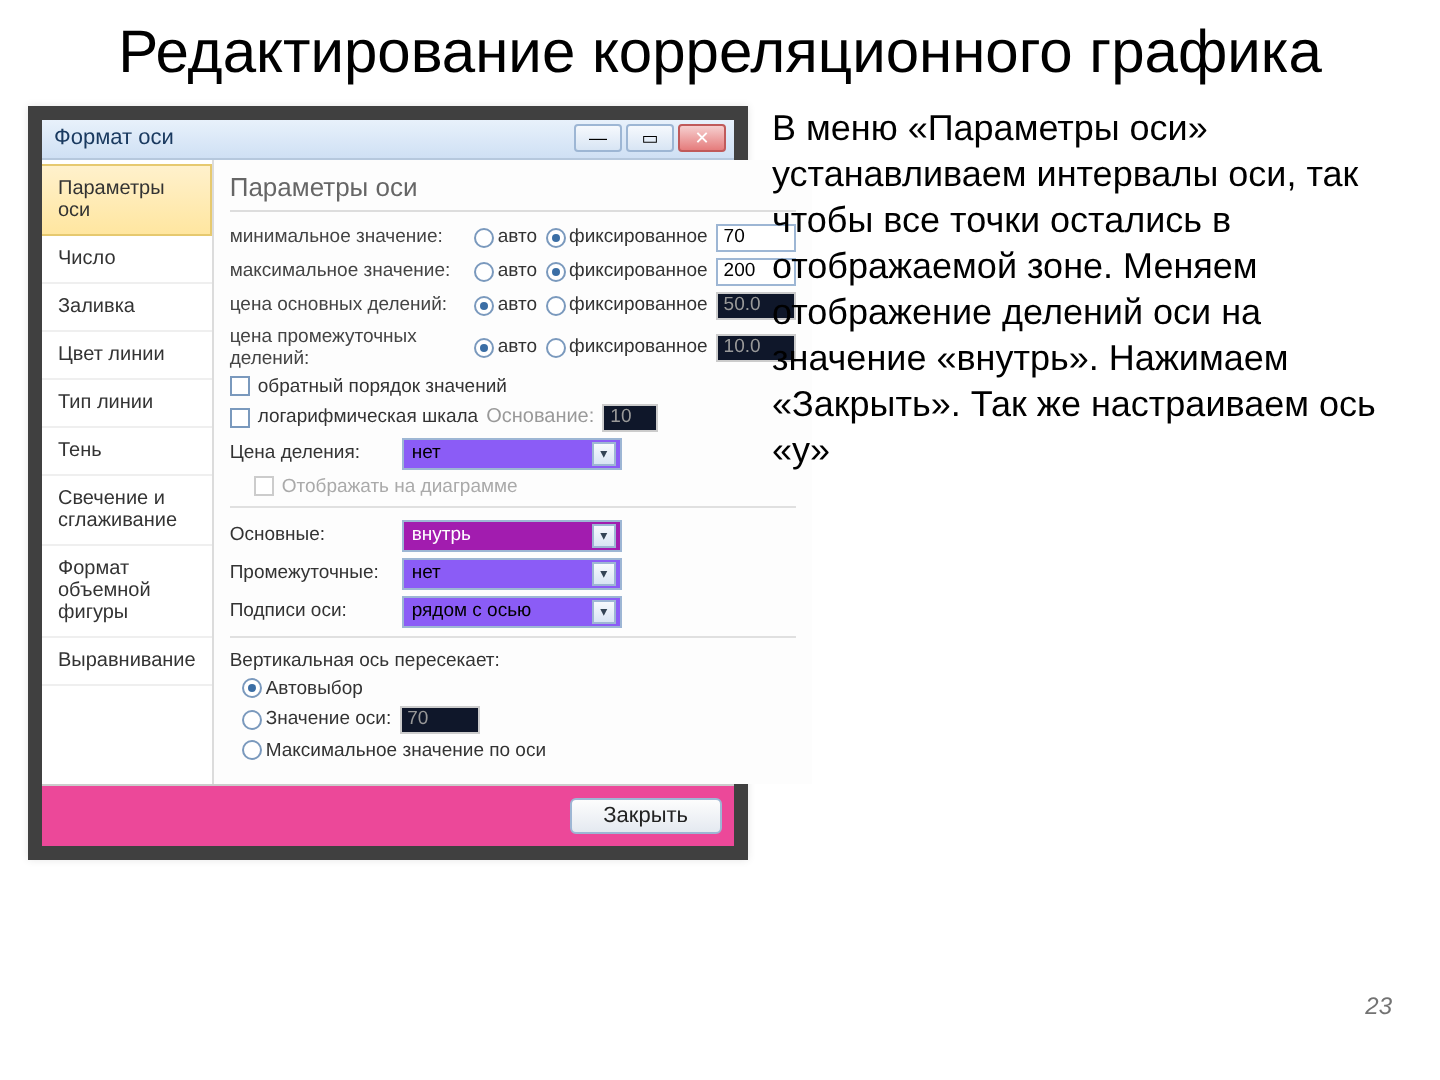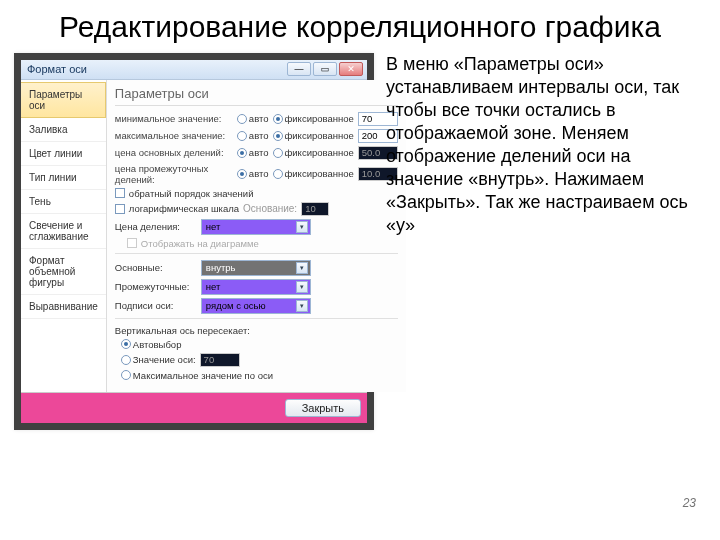--- a/index.html
+++ b/index.html
@@ -122,21 +122,21 @@
     font-size:8px; color:#3b6ea5;
   }
   .sep { border-top:1px solid #e0e0e0; margin:4px 0 6px 0; }
   .selrow { display:flex; align-items:center; margin-bottom:3px; gap:6px;}
   .selrow .lbl2 { width:80px; font-size:9.5px; color:#333; }
   .combo {
     height:16px; border:1px solid #9db6d4; background:#8b5cf6;
     display:flex; align-items:center; justify-content:space-between;
     padding:0 2px 0 4px; font-size:9.5px; width:110px;
   }
-  .combo.hl { background:#737373; color:#fff; }
+  .combo.hl { background:#a21caf; color:#fff; }
   .combo .arr {
     width:12px; height:12px; border:1px solid #9db6d4;
     background:linear-gradient(#f6f9fd,#d8e5f4);
     display:inline-flex; align-items:center; justify-content:center;
     font-size:7px; color:#345;
   }
   .btnbar {
     border-top:1px solid #ccc;
     background:#ec4899;
     padding:6px; text-align:right;
@@ -159,20 +159,21 @@
   <div class="dialog">
     <div class="titlebar">
       <span class="t">Формат оси</span>
       <span class="wbtn">—</span>
       <span class="wbtn">▭</span>
       <span class="wbtn close">✕</span>
     </div>
     <div class="dbody">
       <div class="sidebar">
         <div class="item sel">Параметры оси</div>
+        <div class="item">Число</div>
         <div class="item">Заливка</div>
         <div class="item">Цвет линии</div>
         <div class="item">Тип линии</div>
         <div class="item">Тень</div>
         <div class="item">Свечение и сглаживание</div>
         <div class="item">Формат объемной фигуры</div>
         <div class="item">Выравнивание</div>
       </div>
       <div class="panel">
         <h3>Параметры оси</h3>

